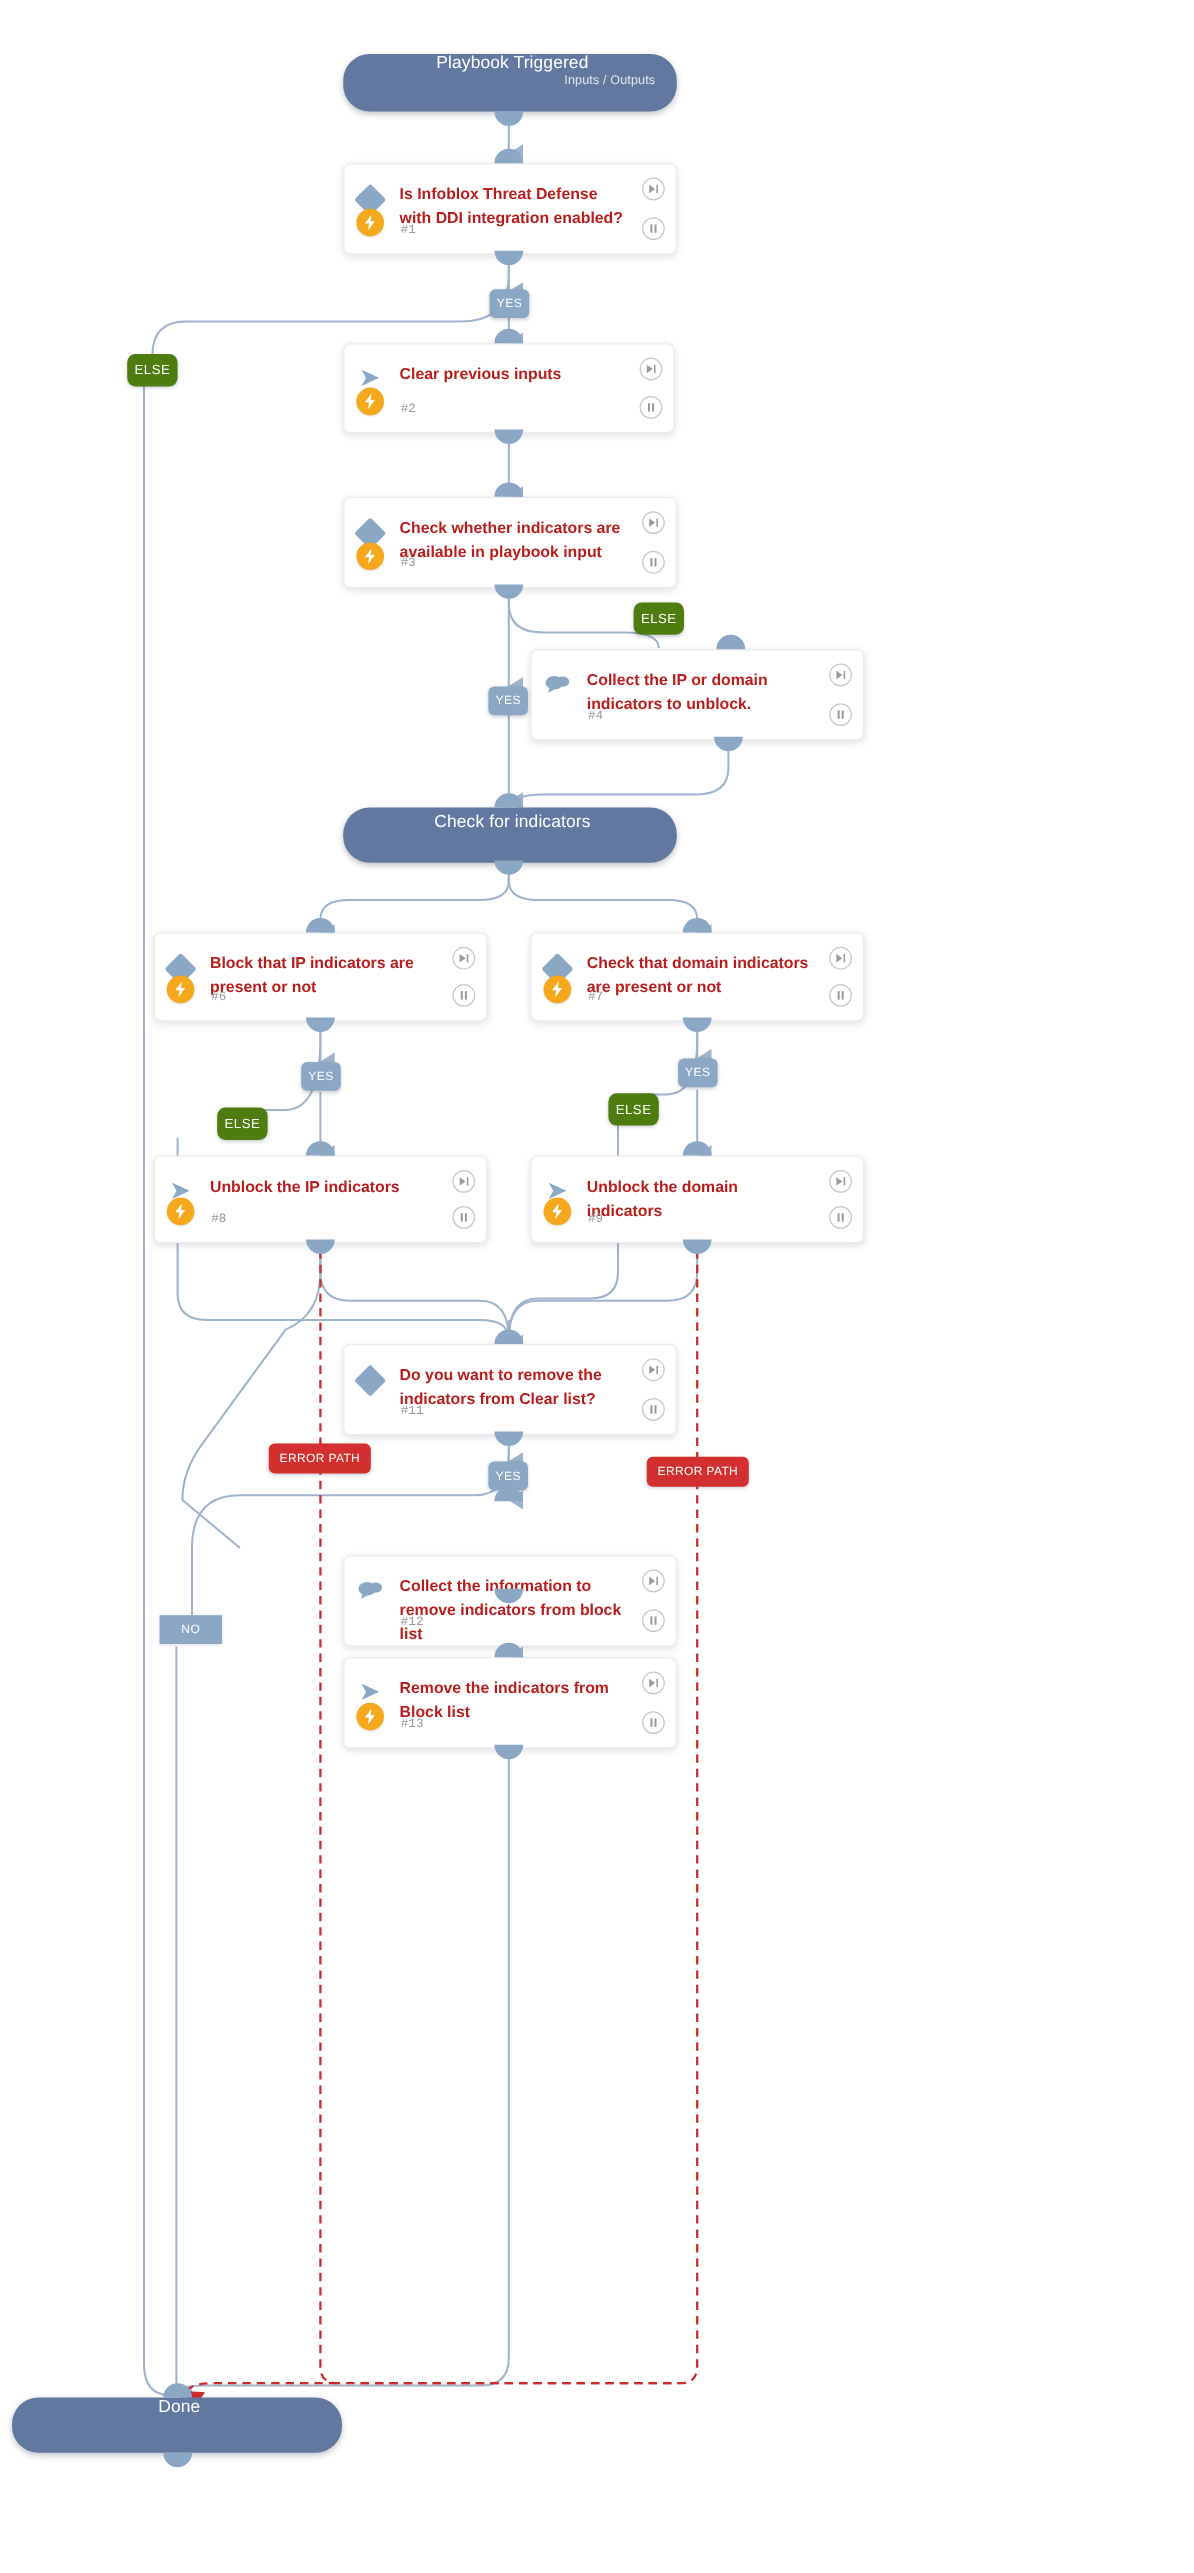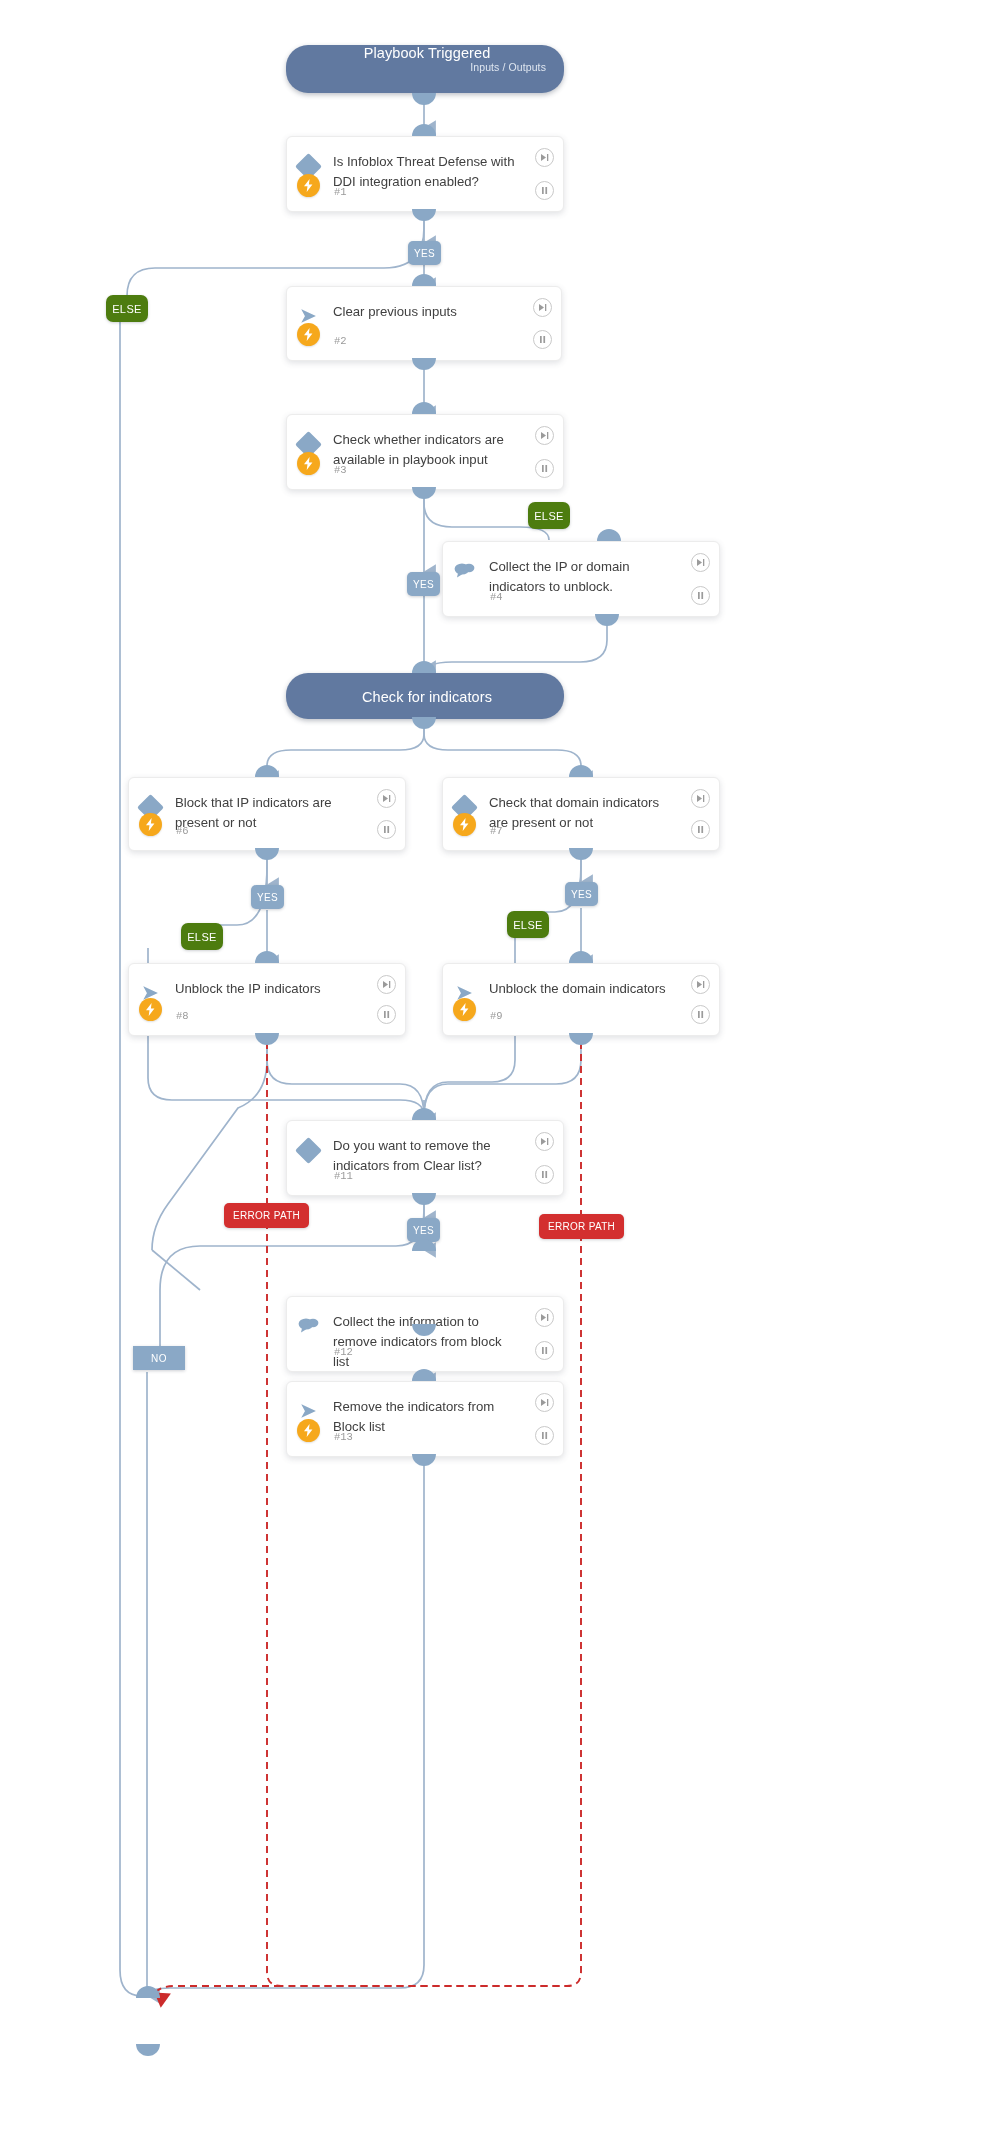--- a/index.html
+++ b/index.html
@@ -56,21 +56,21 @@
   .ico-bolt{
     position:absolute;left:10px;bottom:14px;width:23px;height:23px;
     border-radius:50%;background:#f6a81c;
     display:flex;align-items:center;justify-content:center;
     box-shadow:0 1px 2px rgba(0,0,0,.13);
   }
   .ico-bolt svg{display:block;}
 
   .card-title{
     position:absolute;left:46px;top:15px;right:42px;
-    font-size:13.2px;line-height:20px;color:#404040;
+    font-size:13.2px;line-height:20px;color:#b91c1c;font-weight:bold;
   }
   .card-id{
     position:absolute;left:47px;bottom:13px;
     font-size:10.5px;color:#9a9a9a;font-family:"Liberation Mono",monospace;
   }
   .btn-rt{
     position:absolute;right:9px;width:17px;height:17px;border-radius:50%;
     border:1px solid #c9c9c9;color:#9b9b9b;
     display:flex;align-items:center;justify-content:center;
     font-size:8px;background:#fff;
@@ -167,24 +167,27 @@
       <path d="M581,1042 L581,1972 Q581,1986 567,1986 L300,1986"></path>
       <path d="M281,1986 L176,1986 Q160,1986 155,1993" marker-end="url(#ahr)"></path>
     </g>
   </svg>
 
   <div class="pill" style="left:286px;top:45px;width:278px;height:48px;padding:0 18px 0 22px;">
     <span class="pill-title">Playbook Triggered</span>
     <span class="pill-sub">Inputs / Outputs</span>
   </div>
 
-  <div class="pill" style="left:286px;top:673px;width:278px;height:46px;padding:16px 18px 0 22px;">
+  <div class="pill" style="left:286px;top:673px;width:278px;height:46px;padding:4px 18px 0 22px;">
     <span class="pill-title">Check for indicators</span>
   </div>
 
+  <div class="pill" style="left:10px;top:1998px;width:275px;height:46px;padding:0 18px 0 22px;">
+    <span class="pill-title">Done</span>
+  </div>
 
   <div class="card" style="left:286px;top:136px;width:278px;height:76px;">
     <div class="card-inner">
       <div class="ico-col">
         <div class="ico-diamond"></div>
         <div class="ico-bolt">
           <svg width="11" height="13" viewBox="0 0 11 13">
               <path d="M6.6,0 L1,7.3 L4.5,7.3 L3.7,13 L9.4,5.4 L5.9,5.4 Z" fill="#fff"></path>
             </svg>
         </div>

